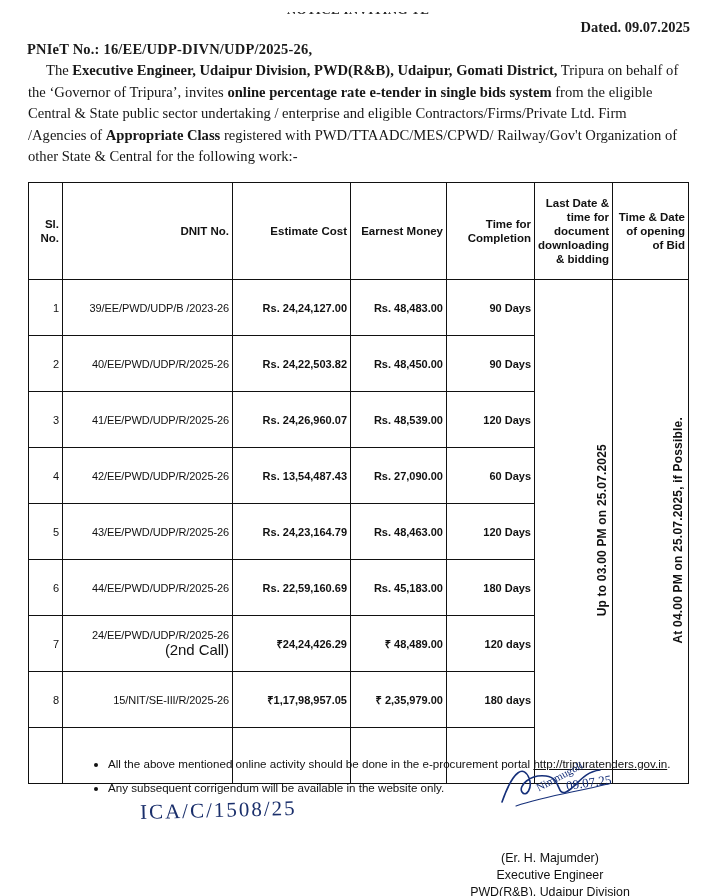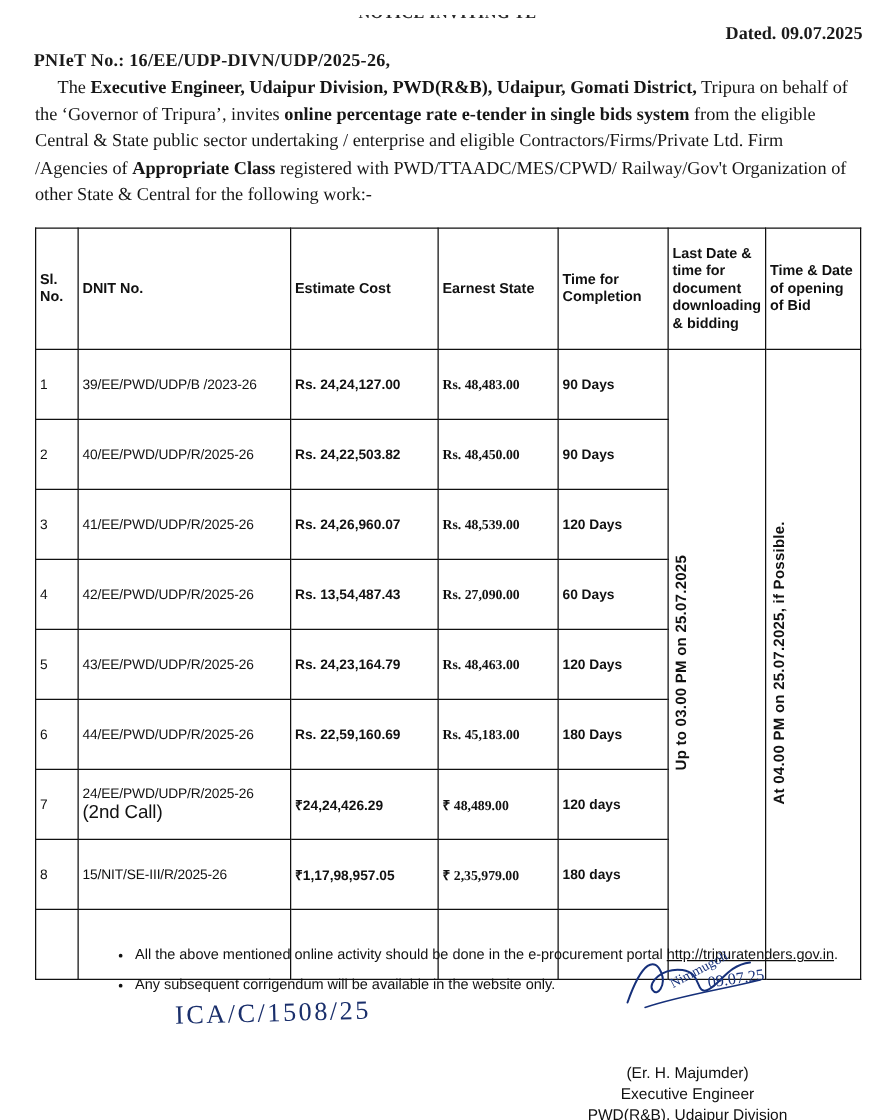--- a/index.html
+++ b/index.html
@@ -72,21 +72,21 @@
     position: absolute;
     top: 182px;
     left: 28px;
     width: 660px;
     border-collapse: collapse;
     font-family: "Liberation Sans", sans-serif;
     table-layout: fixed;
   }
   table.nit th, table.nit td {
     border: 1px solid #111;
-    text-align: left;
+    text-align: right;
     vertical-align: middle;
     font-size: 11px;
     color: #111;
     padding: 2px 3px;
   }
   table.nit thead th {
     font-weight: bold;
     font-size: 11.5px;
     height: 92px;
     line-height: 14px;
@@ -95,21 +95,21 @@
   .col-sl   { width: 34px; }
   .col-dnit { width: 170px; }
   .col-est  { width: 118px; }
   .col-earn { width: 96px; }
   .col-time { width: 88px; }
   .col-last { width: 78px; }
   .col-open { width: 76px; }
 
   td.dnit-cell { font-size: 11px; letter-spacing: -.1px; }
   td.money { font-weight: bold; font-size: 11.5px; }
-  td.earnest { font-weight: bold; font-size: 11.5px; font-family: Liberation Serif, serif; }
+  td.earnest { font-weight: bold; font-size: 11.5px; }
   td.days { font-weight: bold; font-size: 11.5px; }
 
   .vertical {
     writing-mode: vertical-rl;
     transform: rotate(180deg);
     white-space: nowrap;
     font-weight: bold;
     font-size: 12px;
     letter-spacing: .2px;
     display: inline-block;
@@ -211,21 +211,21 @@
       <col class="col-earn">
         <col class="col-time">
         <col class="col-last">
         <col class="col-open">
     </colgroup>
     <thead>
       <tr>
         <th>Sl. No.</th>
         <th>DNIT No.</th>
         <th>Estimate Cost</th>
-        <th>Earnest State</th>
+        <th>Earnest Money</th>
         <th>Time for Completion</th>
         <th>Last Date &amp; time for document downloading &amp; bidding</th>
         <th>Time &amp; Date of opening of Bid</th>
       </tr>
     </thead>
     <tbody>
       <tr>
         <td>1</td>
         <td class="dnit-cell">39/EE/PWD/UDP/B /2023-26</td>
         <td class="money">Rs. 24,24,127.00</td>

